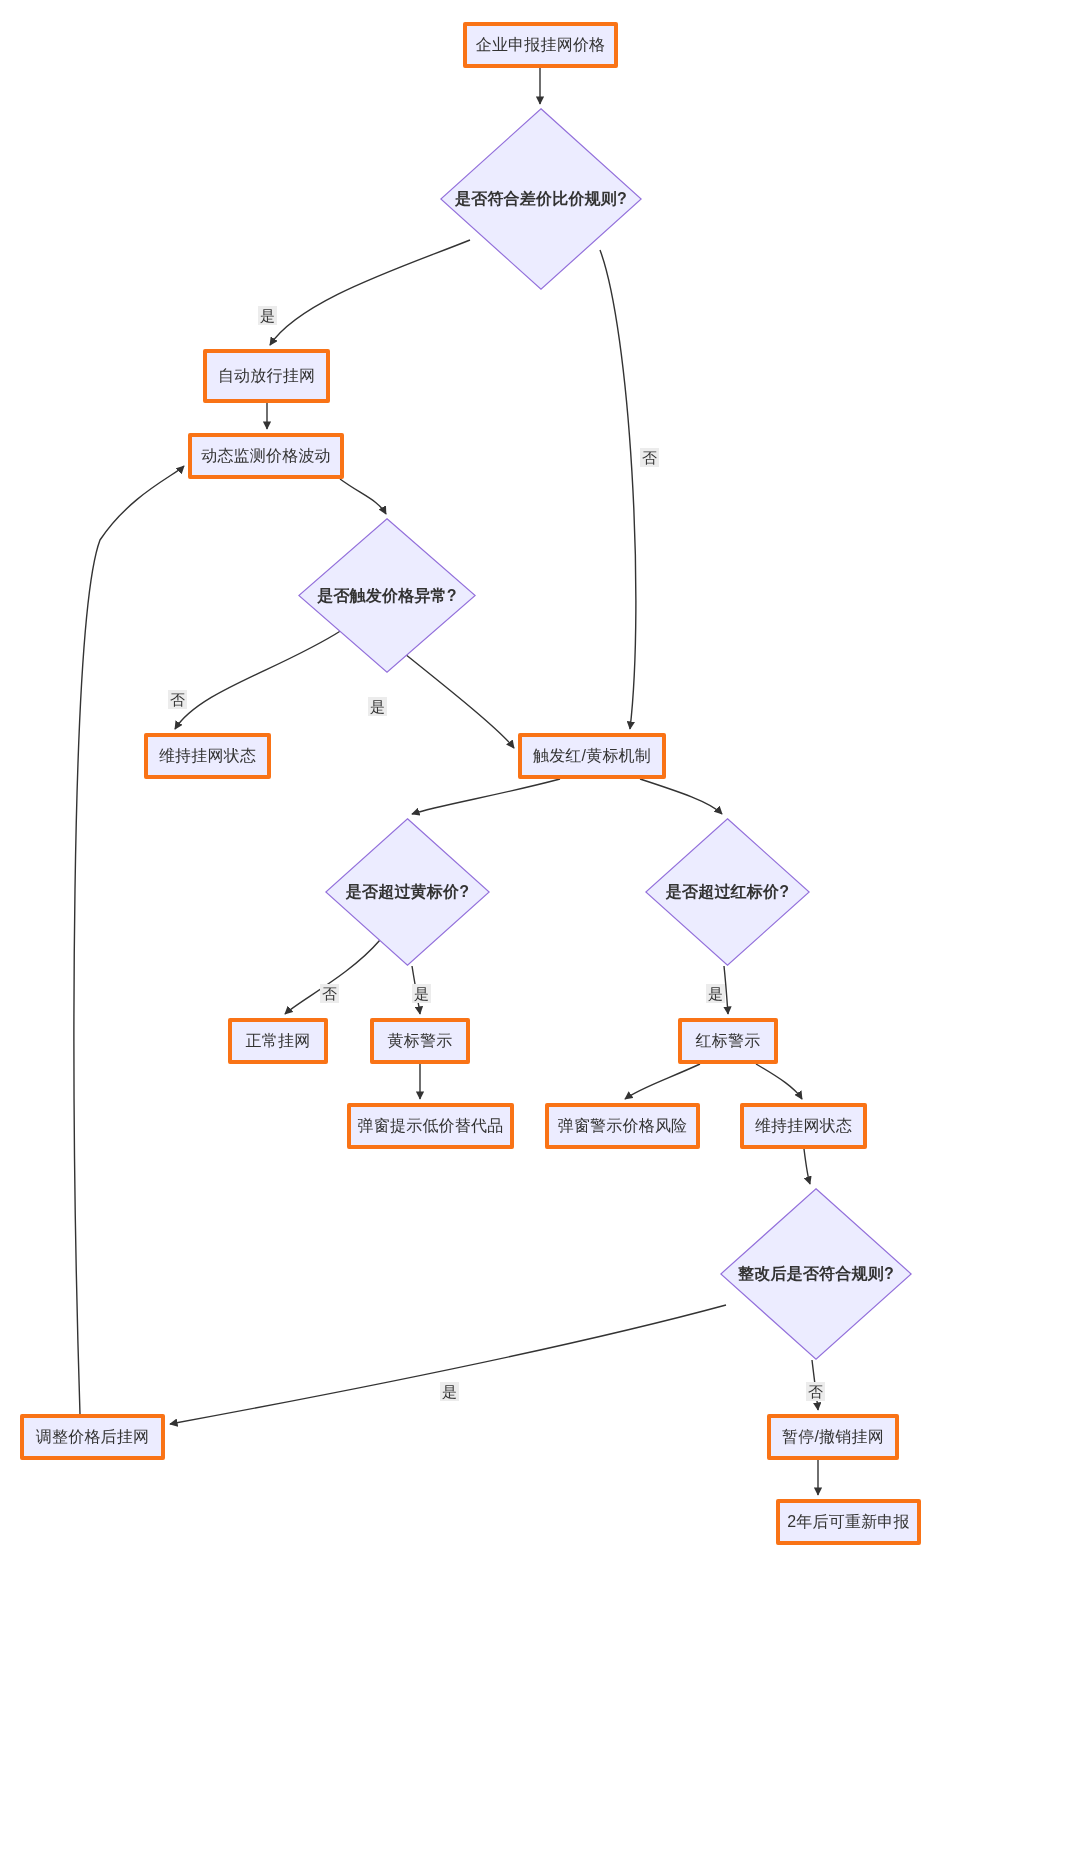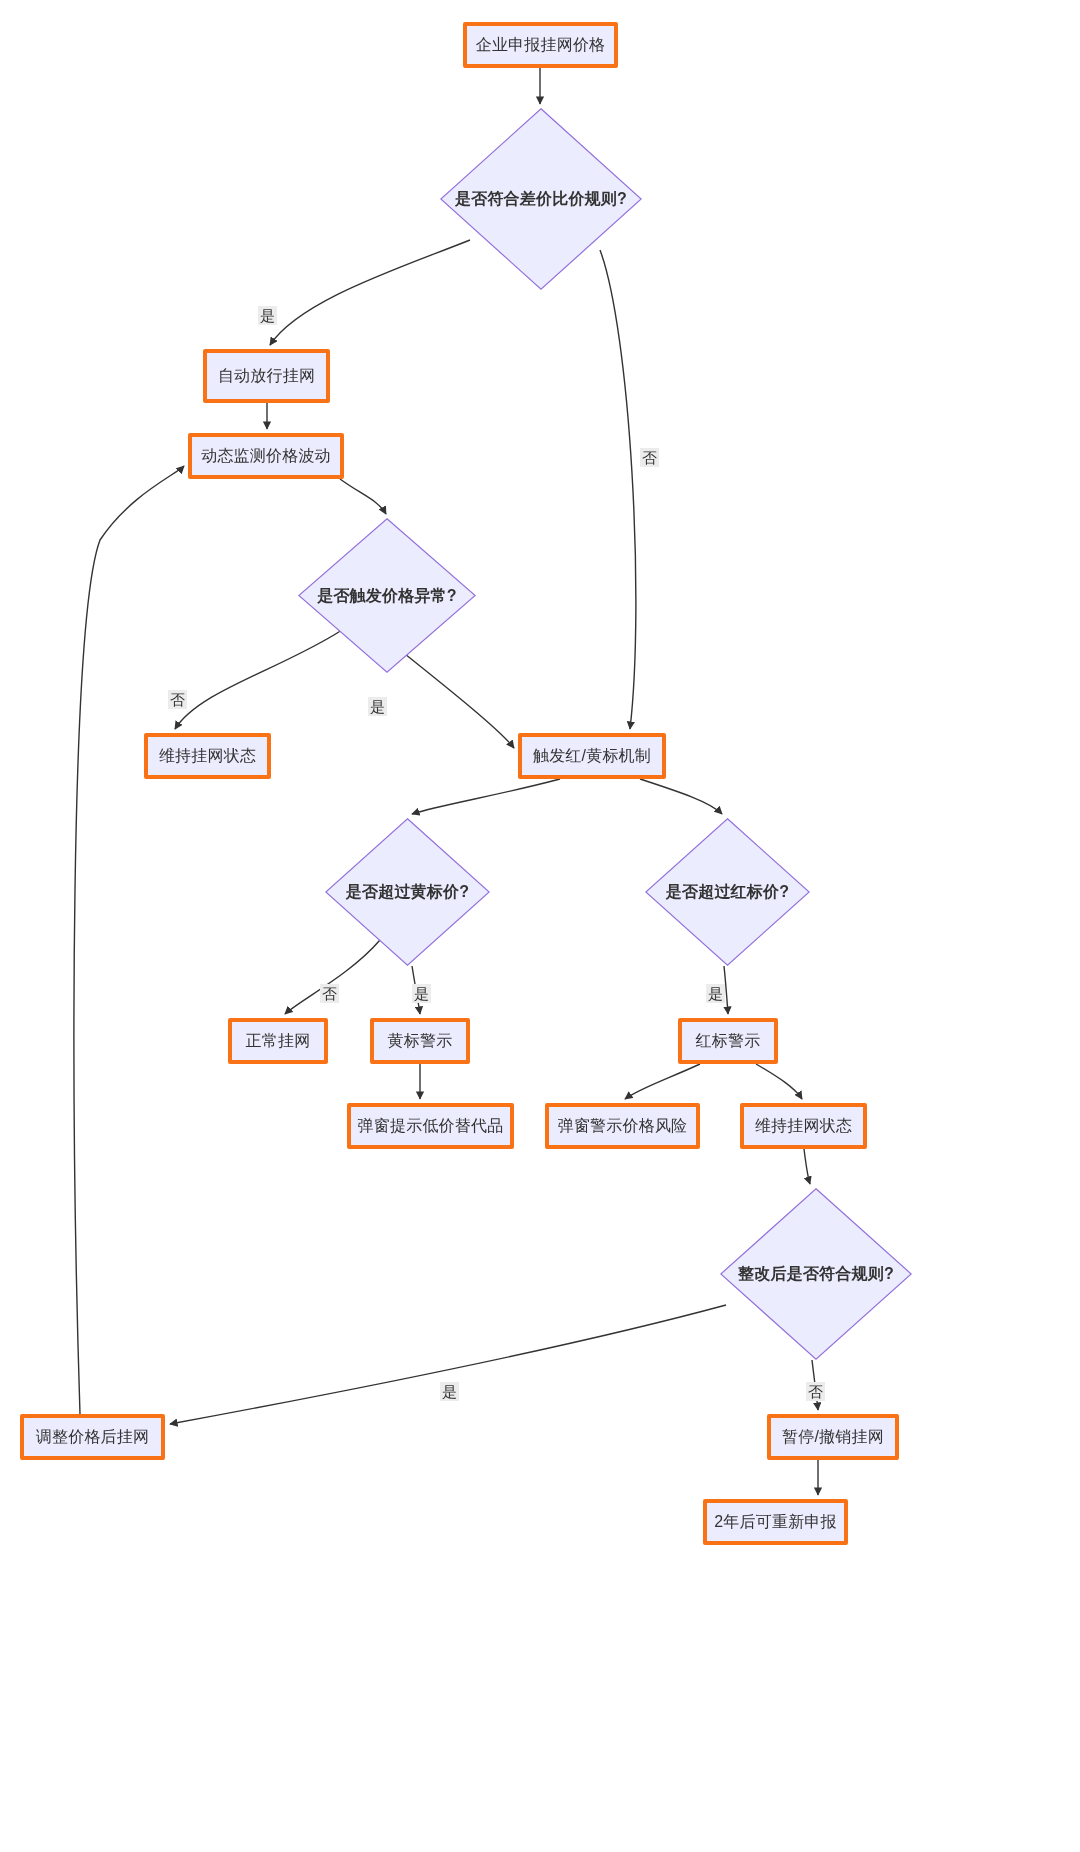--- a/index.html
+++ b/index.html
@@ -169,21 +169,21 @@
           <polygon points="96,0.8 191.2,86 96,171.2 0.8,86" fill="#ececff" stroke="#9370db" stroke-width="1.2"></polygon>
         </svg>
         <span class="diamond-label">整改后是否符合规则?</span>
       </div>
       <div class="node rect" style="left: 20px; top: 1414px; width: 145px; height: 46px;">
         <span>调整价格后挂网</span>
       </div>
       <div class="node rect" style="left: 752px; top: 1414px; width: 132px; height: 46px; margin-left: 15px;">
         <span>暂停/撤销挂网</span>
       </div>
-      <div class="node rect" style="left: 703px; top: 1499px; width: 145px; height: 46px;">
+      <div class="node rect" style="left: 776px; top: 1499px; width: 145px; height: 46px;">
         <span>2年后可重新申报</span>
       </div>
     </div>
   <div id="edge-label-layer">
       <div class="edge-label" style="left: 258px; top: 306px; background: rgb(236, 236, 236);">是</div>
       <div class="edge-label" style="left: 640px; top: 448px; background: rgb(236, 236, 236);">否</div>
       <div class="edge-label" style="left: 168px; top: 690px; background: rgb(236, 236, 236);">否</div>
       <div class="edge-label" style="left: 368px; top: 697px; background: rgb(236, 236, 236);">是</div>
       <div class="edge-label" style="left: 320px; top: 984px; background: rgb(236, 236, 236);">否</div>
       <div class="edge-label" style="left: 412px; top: 984px; background: rgb(236, 236, 236);">是</div>

